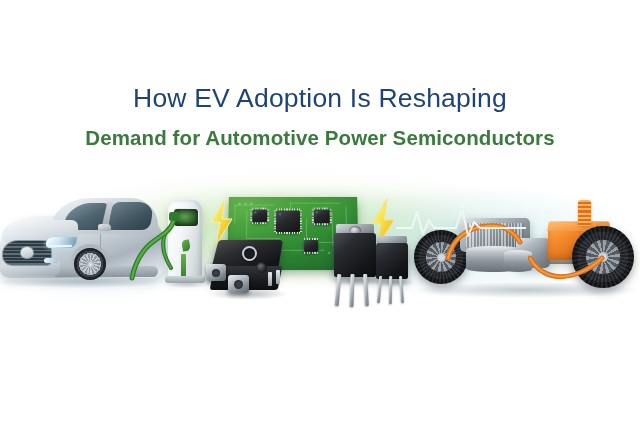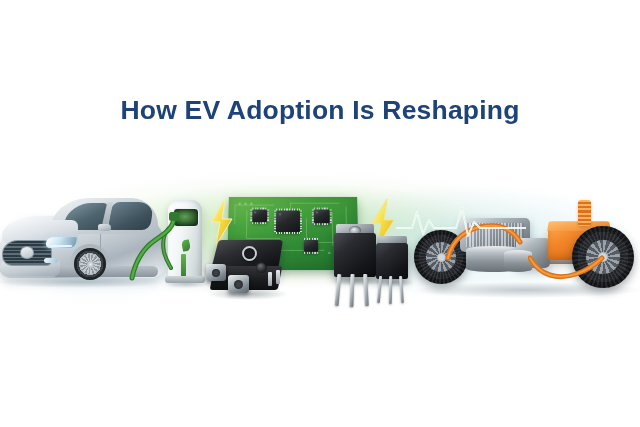--- a/index.html
+++ b/index.html
@@ -26,21 +26,21 @@
      background:linear-gradient(to bottom, rgba(255,255,255,0) 0%, #ffffff 72%);}
   .bg-fade-top{position:absolute;left:0;right:0;top:150px;height:40px;
      background:linear-gradient(to top, rgba(255,255,255,0) 0%, #ffffff 75%);}
   .bg-fade-left{position:absolute;left:0;top:160px;width:70px;height:150px;
      background:linear-gradient(to left, rgba(255,255,255,0) 0%, rgba(255,255,255,.85) 85%);}
   .bg-fade-right{position:absolute;right:0;top:160px;width:60px;height:150px;
      background:linear-gradient(to right, rgba(255,255,255,0) 0%, rgba(255,255,255,.8) 88%);}
 
   
   #headline{position:absolute;left:0;right:0;top:84px;text-align:center;z-index:40;}
-  #title{margin:12px;font-size:26.5px;font-weight:bold;color:#1d4379;
+  #title{margin:0;font-size:26.5px;font-weight:normal;color:#1d4379;
          letter-spacing:.2px;line-height:1.1;white-space:nowrap;}
   #subtitle{margin:0;padding-top:14px;font-size:20.5px;font-weight:bold;
          color:#3b7a3d;letter-spacing:.1px;line-height:1.1;white-space:nowrap;}
 
   
   #scene{position:absolute;left:0;top:0;width:640px;height:427px;z-index:20;}
   .obj{position:absolute;}
 
   
   #car{left:-6px;top:196px;width:180px;height:104px;}
@@ -273,20 +273,21 @@
   <div class="bg-glow-green"></div>
   <div class="bg-glow-cyan"></div>
   <div class="bg-glow-cyan2"></div>
   <div class="bg-fade-top"></div>
   <div class="bg-fade-bottom"></div>
   <div class="bg-fade-left"></div>
   <div class="bg-fade-right"></div>
 
   <div id="headline">
     <h1 id="title" style="color: rgb(29, 67, 121);">How EV Adoption Is Reshaping</h1>
+    <h2 id="subtitle" style="color: rgb(59, 122, 61);">Demand for Automotive Power Semiconductors</h2>
   </div>
 
   <div id="scene">
 
     <div class="obj" id="car">
       <div class="car-shadow"></div>
       <div class="car-body"></div>
       <div class="car-roof"></div>
       <div class="car-glass-r"></div>
       <div class="car-glass-f"></div>

